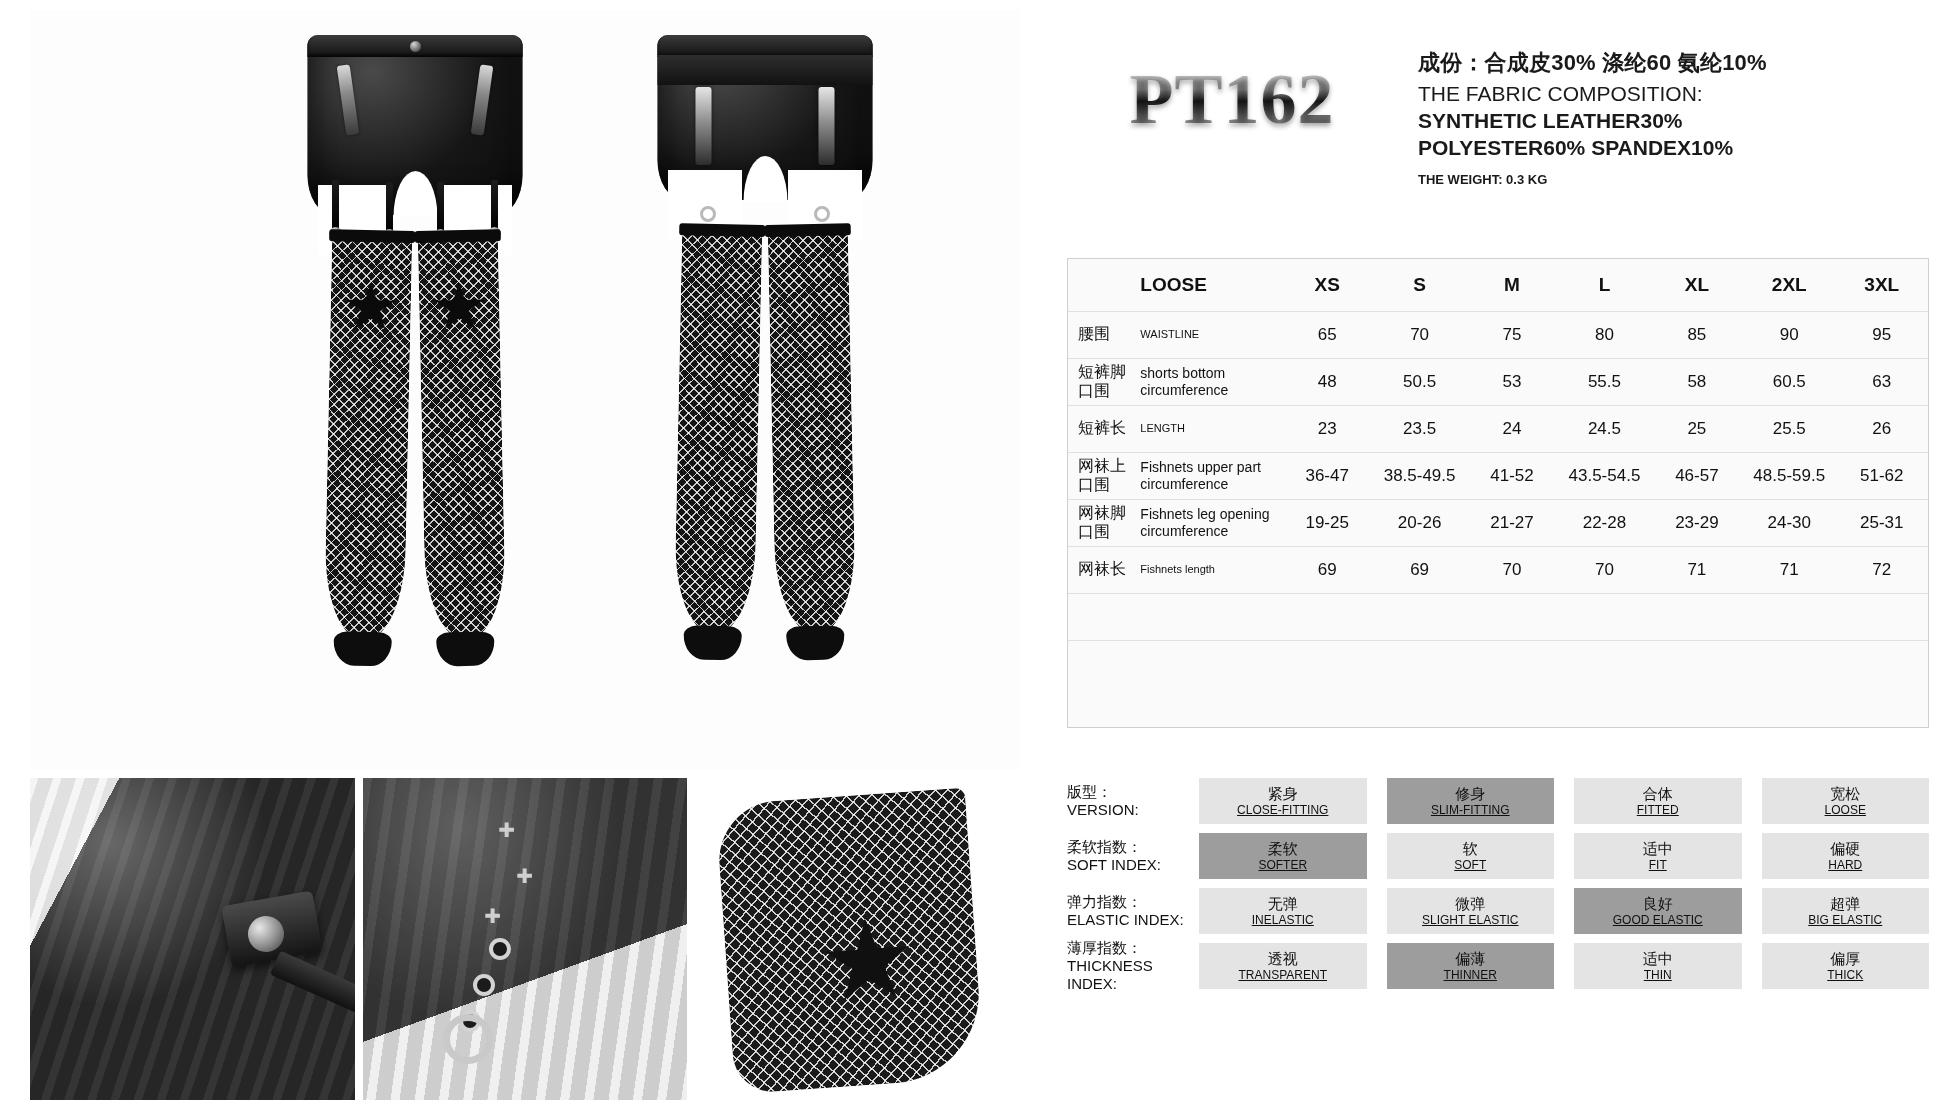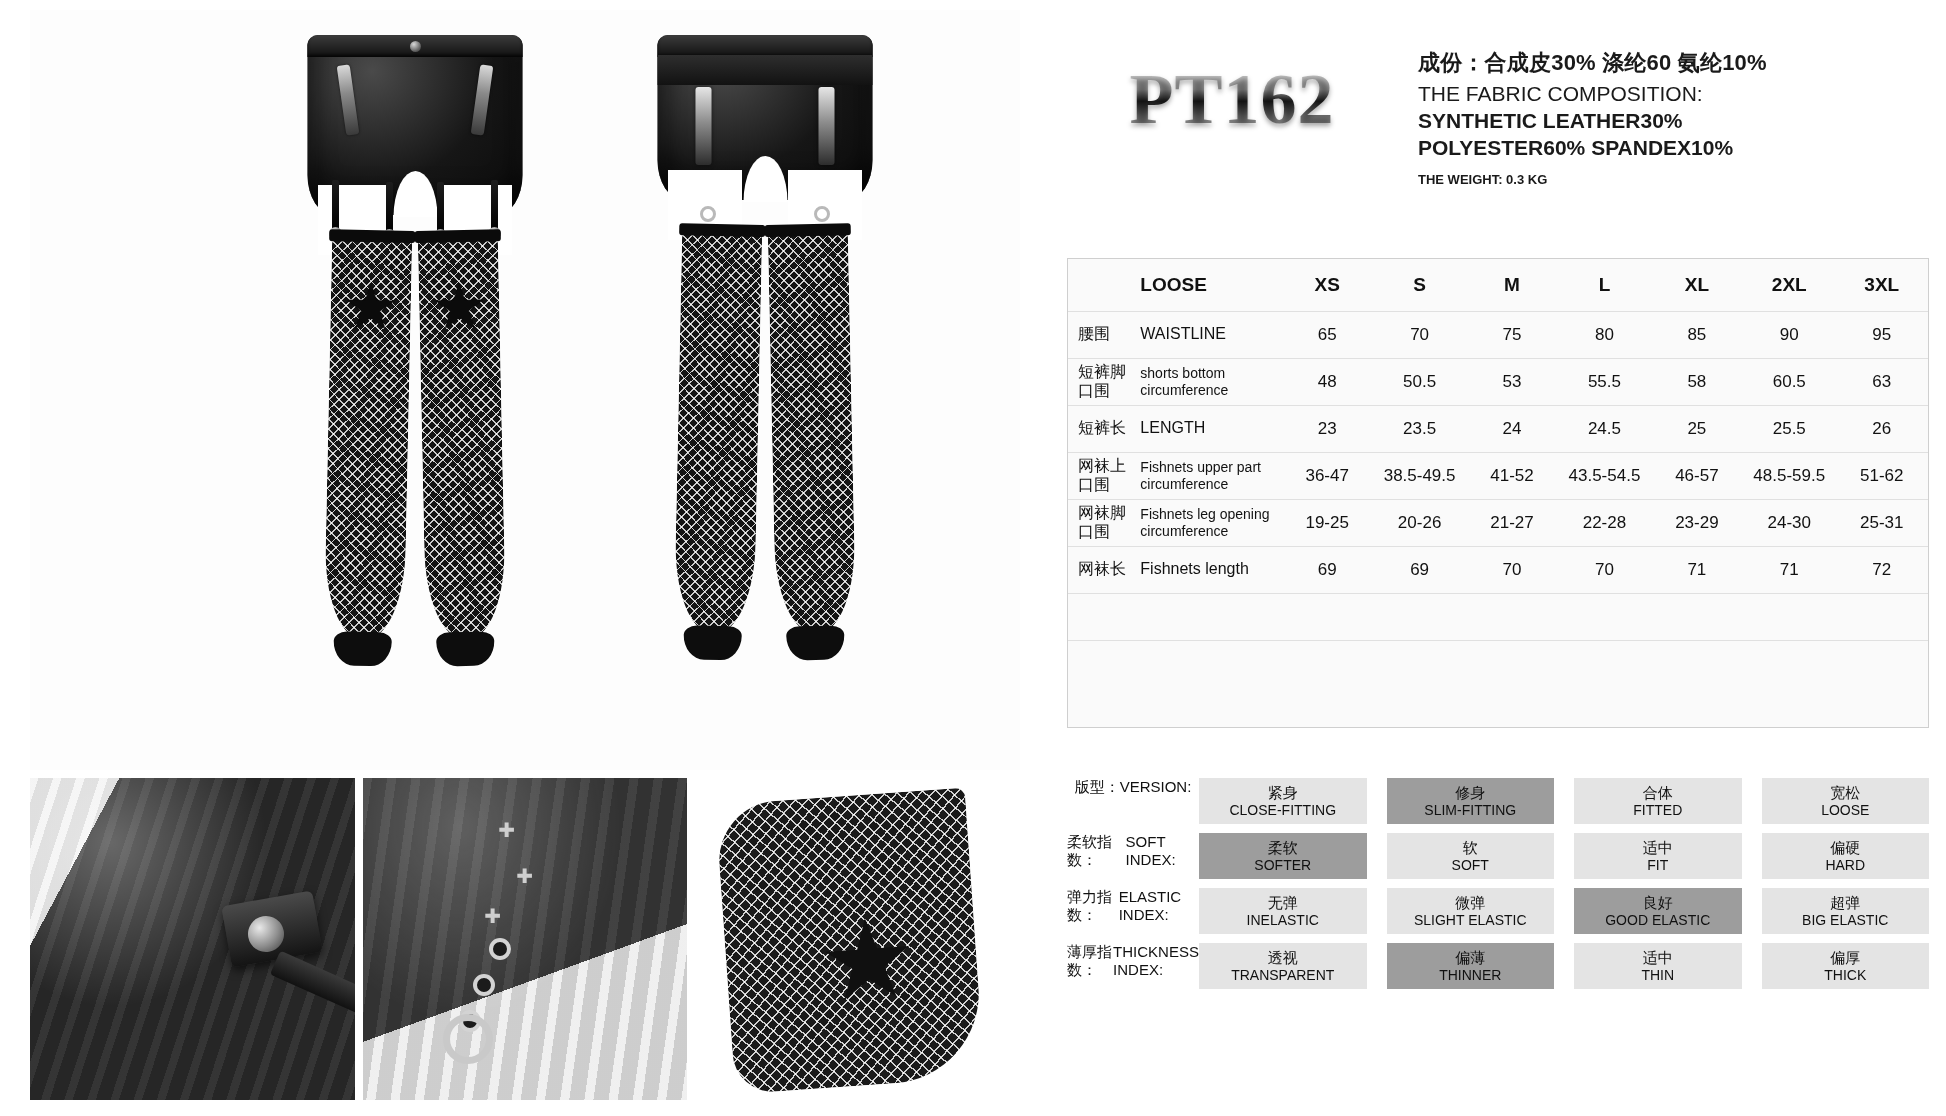--- a/index.html
+++ b/index.html
@@ -330,21 +330,21 @@
   .col-cn {
     width: 72px;
     text-align: left !important;
     padding-left: 10px !important;
     font-size: 16px;
     line-height: 1.15;
   }
   .col-en {
     width: 140px;
     text-align: left !important;
-    font-size: 16px;
+    font-size: 11px;
     line-height: 1.15;
   }
   .col-en.small { font-size: 14px; }
   .size-col { width: 92px; }
   .spacer-row td { height: 42px; border-bottom: 1px solid #e6e6e6; }
   .spacer-row.last td { border-bottom: none; }
 
   
   .attrs {
     position: absolute;
@@ -357,21 +357,21 @@
     margin-bottom: 9px;
     height: 46px;
   }
   .attr-label {
     width: 132px;
     flex: 0 0 132px;
     font-size: 15px;
     line-height: 1.18;
     color: #111;
     display: flex;
-    flex-direction: row;
+    flex-direction: column;
     justify-content: center;
   }
   .attr-label .cn { font-size: 15px; }
   .attr-label .en { font-size: 15px; }
   .attr-cells {
     flex: 1;
     display: flex;
     gap: 20px;
   }
   .attr-cell {
@@ -382,21 +382,21 @@
     align-items: center;
     justify-content: center;
     font-size: 15px;
     color: #111;
     line-height: 1.2;
   }
   .attr-cell.active {
     background: #9d9d9d;
   }
   .attr-cell .cn { font-size: 15px; }
-  .attr-cell .en { font-size: 14px; }
+  .attr-cell .en { font-size: 12px; text-decoration: underline; }
 </style>
 </head>
 <body>
 
 <div class="left-pane">
 
   <div class="hero-photo">
 
     <div class="figure front">
       <div class="shorts">

